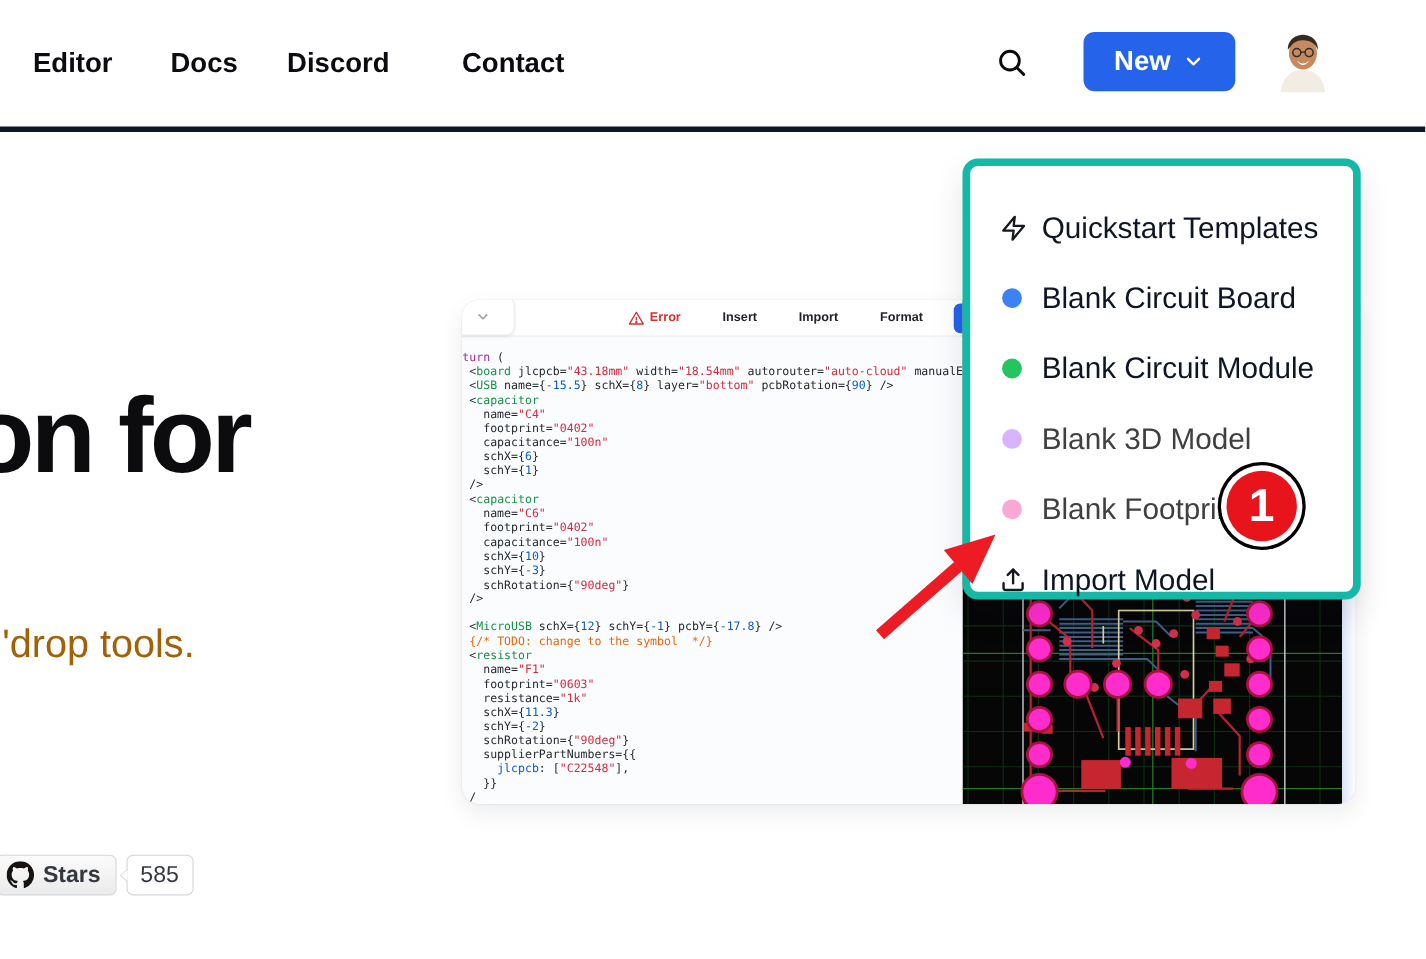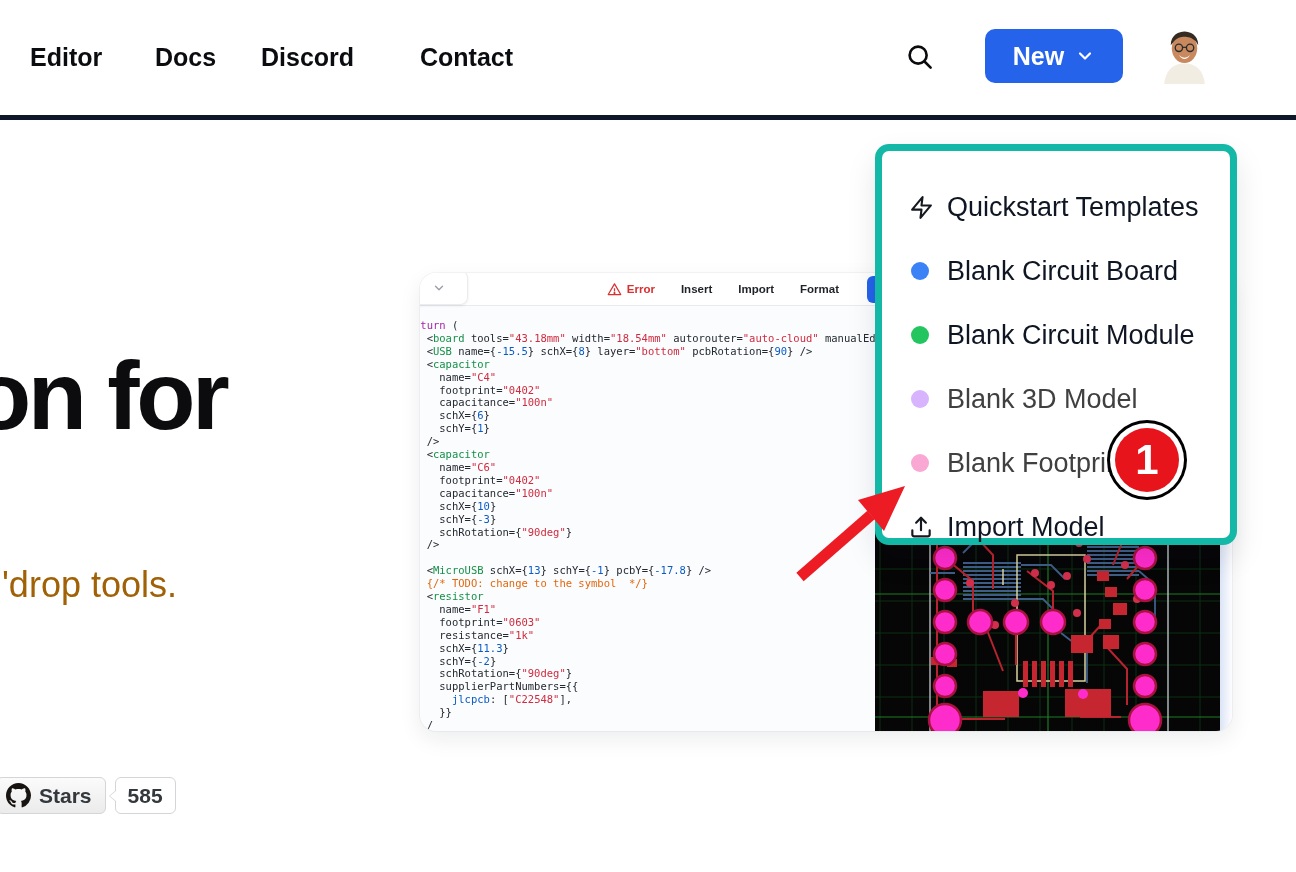--- a/index.html
+++ b/index.html
@@ -21,32 +21,32 @@
                 letter-spacing:-0.035em;color:#0c0c0f;white-space:nowrap;}
   .hero-body{position:absolute;left:2px;top:556px;font-size:36px;line-height:57px;color:#a16207;white-space:nowrap;}
 
   
   .gh{position:absolute;left:-4px;top:777px;display:flex;align-items:center;}
   .gh-btn{height:37px;display:flex;align-items:center;gap:8px;padding:0 13px 0 9px;
           border:1px solid #d3d5d9;border-radius:6px;background:linear-gradient(#fbfbfb,#ebebeb);
           font-size:21px;font-weight:700;color:#33383d;box-sizing:border-box;cursor:pointer;}
   .gh-count{position:relative;height:37px;margin-left:9px;padding:0 12px;border:1px solid #d3d5d9;
             border-radius:6px;background:#fff;display:flex;align-items:center;
-            font-size:21px;font-weight:700;color:#33383d;box-sizing:border-box;cursor:pointer;}
+            font-size:21px;font-weight:400;color:#33383d;box-sizing:border-box;cursor:pointer;}
   .gh-count:before{content:"";position:absolute;left:-7px;top:12px;border-style:solid;
             border-width:6px 7px 6px 0;border-color:transparent #d3d5d9 transparent transparent;}
   .gh-count:after{content:"";position:absolute;left:-5.5px;top:12.5px;border-style:solid;
             border-width:5.5px 6.5px 5.5px 0;border-color:transparent #ffffff transparent transparent;}
 
   
   .shot{position:absolute;left:420px;top:273px;width:812px;height:458px;border-radius:16px;
         overflow:hidden;background:#fbfcfe;box-shadow:0 0 0 1px rgba(15,23,42,.04),0 8px 22px rgba(15,23,42,.08);}
   .shot-toolbar{position:absolute;left:0;top:0;width:455px;height:33px;background:#fff;
         border-bottom:1px solid #e9ebee;box-sizing:border-box;display:flex;align-items:center;
-        justify-content:flex-end;gap:26px;padding-right:36px;font-size:11.5px;font-weight:700;color:#1f2328;}
+        justify-content:flex-end;gap:38px;padding-right:36px;font-size:11.5px;font-weight:700;color:#1f2328;}
   .tb-error{display:flex;align-items:center;gap:5px;color:#d93030;}
   .tb-run-sliver{position:absolute;left:447px;top:3px;width:8px;height:27px;background:#2563eb;border-radius:6px 0 0 6px;}
   .shot-chip{position:absolute;left:-10px;top:-3px;width:56px;height:33px;background:#fff;border:1px solid #ececf0;
         border-radius:8px;box-shadow:0 1px 3px rgba(0,0,0,.08);display:flex;align-items:center;justify-content:center;}
   .code{position:absolute;left:0;top:33px;width:455px;height:425px;overflow:hidden;
         padding:13px 0 0 0;box-sizing:border-box;}
   .code-line{white-space:pre;font-family:"DejaVu Sans Mono","Liberation Mono",monospace;
         font-size:10.5px;line-height:12.9px;margin-left:-6px;}
   .tk-p{color:#24292f}.tk-t{color:#149046}.tk-s{color:#d02b3e}.tk-n{color:#0b5bc5}.tk-c{color:#e3670e}.tk-k{color:#a626a4}
   .pcb{position:absolute;left:455px;top:0;width:345px;height:458px;}
@@ -135,39 +135,39 @@
         <span>Error</span>
       </span>
       <span>Insert</span>
       <span>Import</span>
       <span>Format</span>
     </div>
     <div class="tb-run-sliver"></div>
 
     <div class="code" id="code-area">
         <div class="code-line"><span class="tk-k">eturn</span><span class="tk-p"> (</span></div>
-        <div class="code-line"><span class="tk-p">  &lt;</span><span class="tk-t">board</span><span class="tk-p"> tools=</span><span class="tk-s">"43.18mm"</span><span class="tk-p"> width=</span><span class="tk-s">"18.54mm"</span><span class="tk-p"> autorouter=</span><span class="tk-s">"auto-cloud"</span><span class="tk-p"> manualEdits={</span></div>
+        <div class="code-line"><span class="tk-p">  &lt;</span><span class="tk-t">board</span><span class="tk-p"> jlcpcb=</span><span class="tk-s">"43.18mm"</span><span class="tk-p"> width=</span><span class="tk-s">"18.54mm"</span><span class="tk-p"> autorouter=</span><span class="tk-s">"auto-cloud"</span><span class="tk-p"> manualEdits={</span></div>
         <div class="code-line"><span class="tk-p">  &lt;</span><span class="tk-t">USB</span><span class="tk-p"> name={</span><span class="tk-n">-15.5</span><span class="tk-p">} schX={</span><span class="tk-n">8</span><span class="tk-p">} layer=</span><span class="tk-s">"bottom"</span><span class="tk-p"> pcbRotation={</span><span class="tk-n">90</span><span class="tk-p">} /&gt;</span></div>
         <div class="code-line"><span class="tk-p">  &lt;</span><span class="tk-t">capacitor</span></div>
         <div class="code-line"><span class="tk-p">    name=</span><span class="tk-s">"C4"</span></div>
         <div class="code-line"><span class="tk-p">    footprint=</span><span class="tk-s">"0402"</span></div>
         <div class="code-line"><span class="tk-p">    capacitance=</span><span class="tk-s">"100n"</span></div>
         <div class="code-line"><span class="tk-p">    schX={</span><span class="tk-n">6</span><span class="tk-p">}</span></div>
         <div class="code-line"><span class="tk-p">    schY={</span><span class="tk-n">1</span><span class="tk-p">}</span></div>
         <div class="code-line"><span class="tk-p">  /&gt;</span></div>
         <div class="code-line"><span class="tk-p">  &lt;</span><span class="tk-t">capacitor</span></div>
         <div class="code-line"><span class="tk-p">    name=</span><span class="tk-s">"C6"</span></div>
         <div class="code-line"><span class="tk-p">    footprint=</span><span class="tk-s">"0402"</span></div>
         <div class="code-line"><span class="tk-p">    capacitance=</span><span class="tk-s">"100n"</span></div>
         <div class="code-line"><span class="tk-p">    schX={</span><span class="tk-n">10</span><span class="tk-p">}</span></div>
         <div class="code-line"><span class="tk-p">    schY={</span><span class="tk-n">-3</span><span class="tk-p">}</span></div>
         <div class="code-line"><span class="tk-p">    schRotation={</span><span class="tk-s">"90deg"</span><span class="tk-p">}</span></div>
         <div class="code-line"><span class="tk-p">  /&gt;</span></div>
         <div class="code-line">&nbsp;</div>
-        <div class="code-line"><span class="tk-p">  &lt;</span><span class="tk-t">MicroUSB</span><span class="tk-p"> schX={</span><span class="tk-n">13</span><span class="tk-p">} schY={</span><span class="tk-n">-1</span><span class="tk-p">} pcbY={</span><span class="tk-n">-17.8</span><span class="tk-p">} /&gt;</span></div>
+        <div class="code-line"><span class="tk-p">  &lt;</span><span class="tk-t">MicroUSB</span><span class="tk-p"> schX={</span><span class="tk-n">12</span><span class="tk-p">} schY={</span><span class="tk-n">-1</span><span class="tk-p">} pcbY={</span><span class="tk-n">-17.8</span><span class="tk-p">} /&gt;</span></div>
         <div class="code-line"><span class="tk-p">  </span><span class="tk-c">{/* TODO: change to the symbol  */}</span></div>
         <div class="code-line"><span class="tk-p">  &lt;</span><span class="tk-t">resistor</span></div>
         <div class="code-line"><span class="tk-p">    name=</span><span class="tk-s">"F1"</span></div>
         <div class="code-line"><span class="tk-p">    footprint=</span><span class="tk-s">"0603"</span></div>
         <div class="code-line"><span class="tk-p">    resistance=</span><span class="tk-s">"1k"</span></div>
         <div class="code-line"><span class="tk-p">    schX={</span><span class="tk-n">11.3</span><span class="tk-p">}</span></div>
         <div class="code-line"><span class="tk-p">    schY={</span><span class="tk-n">-2</span><span class="tk-p">}</span></div>
         <div class="code-line"><span class="tk-p">    schRotation={</span><span class="tk-s">"90deg"</span><span class="tk-p">}</span></div>
         <div class="code-line"><span class="tk-p">    supplierPartNumbers={{</span></div>
         <div class="code-line"><span class="tk-p">      </span><span class="tk-n">jlcpcb</span><span class="tk-p">: [</span><span class="tk-s">"C22548"</span><span class="tk-p">],</span></div>

